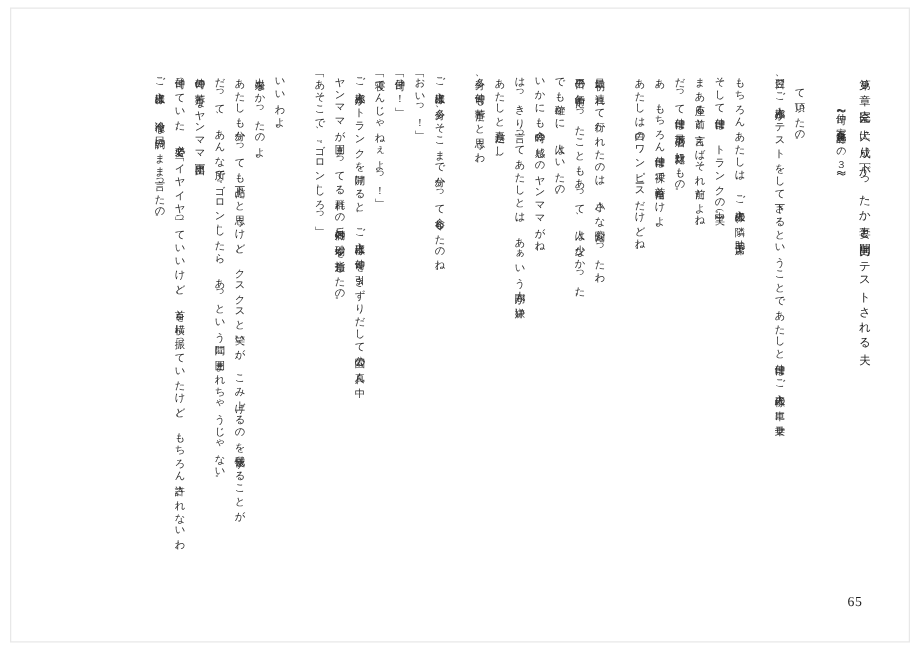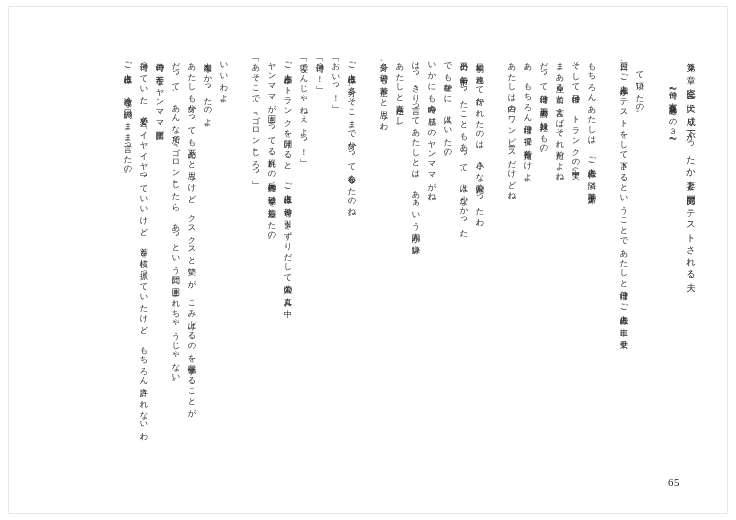--- a/index.html
+++ b/index.html
@@ -73,21 +73,21 @@
   }
   .text-column.gap {
     flex: 0 0 14px;
     width: 14px;
   }
   .indent-1 {
     padding-top: 9px;
   }
   #page-number {
     position: absolute;
-    right: 56px;
+    right: 46px;
     bottom: 32px;
     font-size: 11px;
     color: #1d1d1d;
     font-family: "Liberation Serif", "DejaVu Serif", serif;
     letter-spacing: 0.5px;
   }
 </style>
 </head>
 <body>
 

